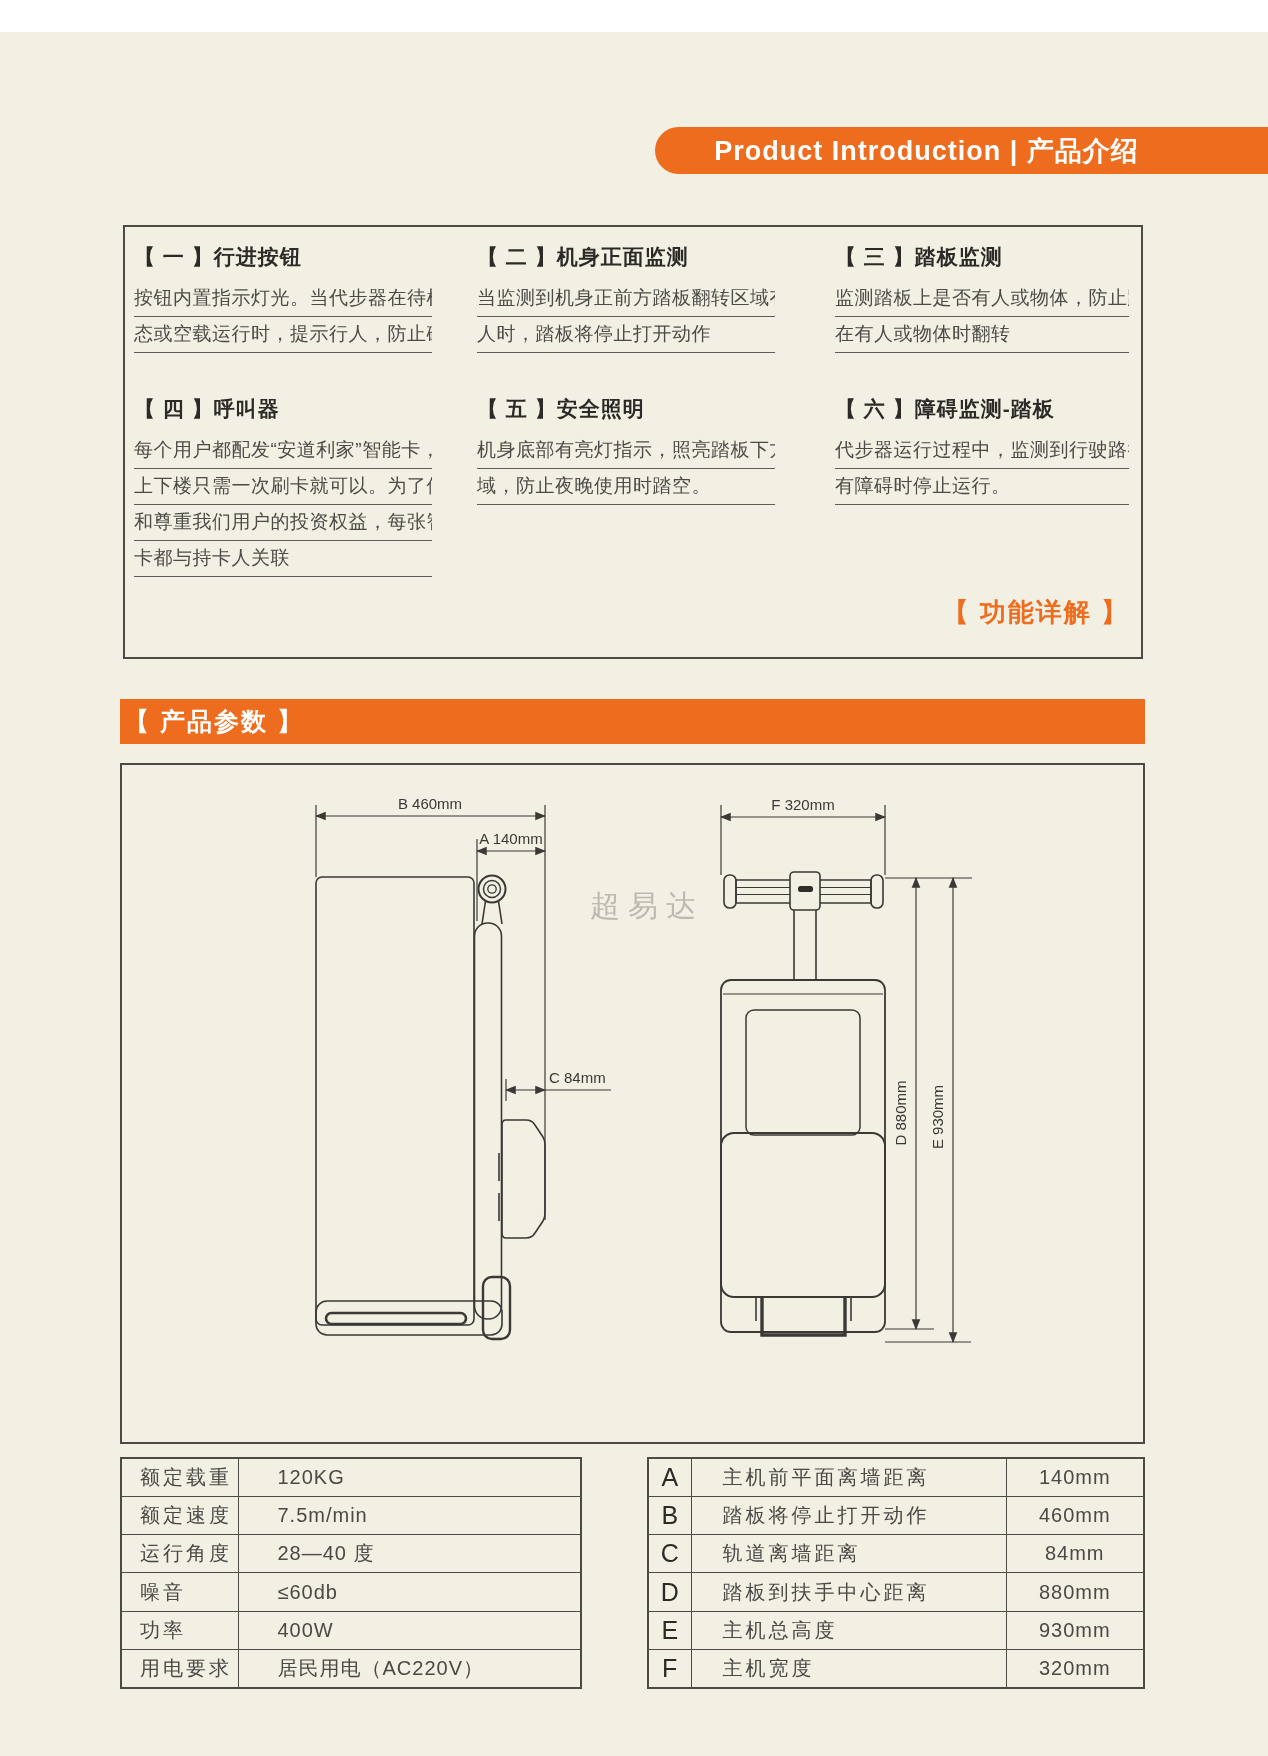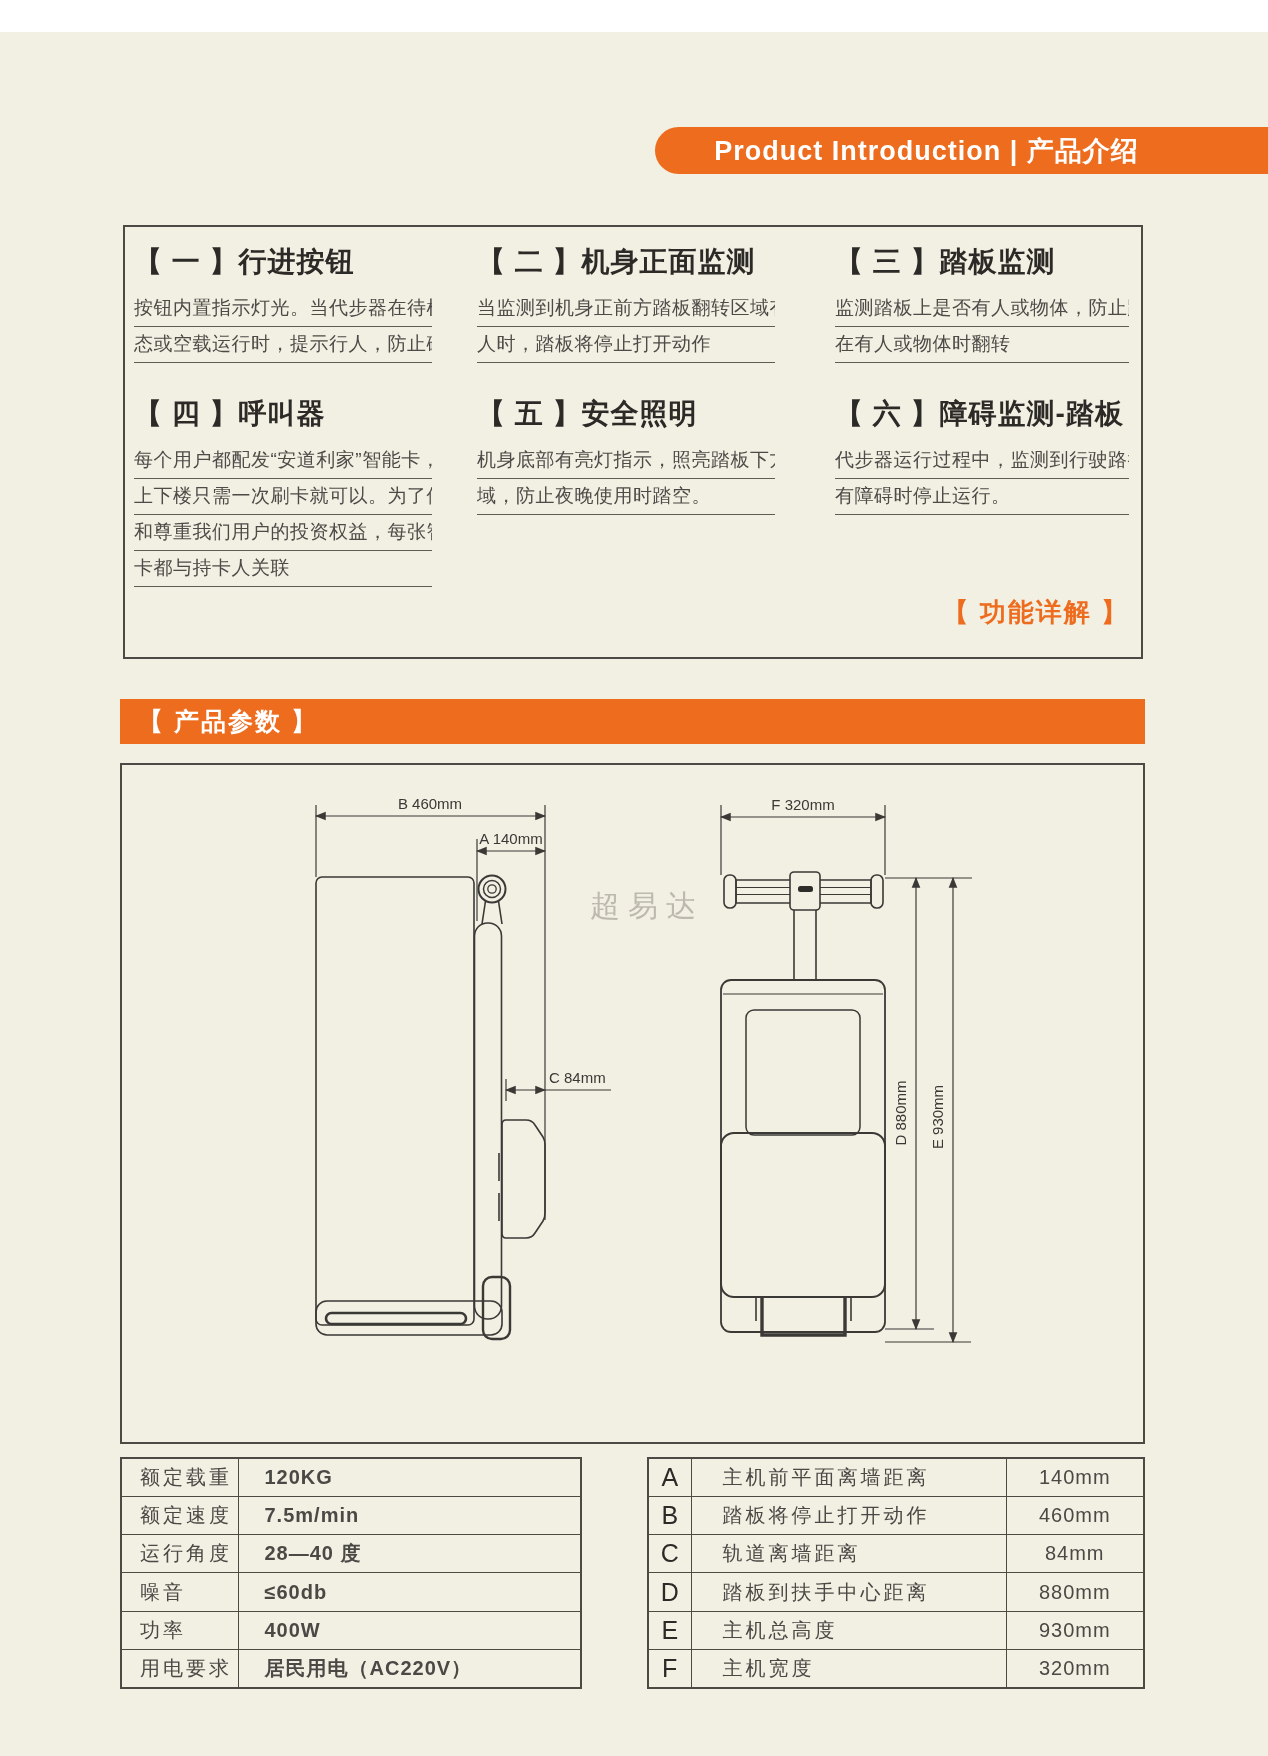--- a/index.html
+++ b/index.html
@@ -15,47 +15,47 @@
   
   .features-box{position:absolute;left:123px;top:193px;width:1020px;height:434px;
       border:2px solid #4b4a44;box-sizing:border-box;}
   .feature{position:absolute;}
   .f1{left:9px;top:16px;width:298px;}
   .f2{left:352px;top:16px;width:298px;}
   .f3{left:710px;top:16px;width:294px;}
   .f4{left:9px;top:168px;width:298px;}
   .f5{left:352px;top:168px;width:298px;}
   .f6{left:710px;top:168px;width:294px;}
-  .f-title{font-size:28px;font-weight:bold;color:#2b2a27;letter-spacing:1px;margin:0 0 10px 0;}
+  .f-title{font-size:21px;font-weight:bold;color:#2b2a27;letter-spacing:1px;margin:0 0 10px 0;}
   .f-line{height:35px;line-height:33px;font-size:19px;color:#4c4b47;letter-spacing:.5px;
       border-bottom:1px solid #5d5c55;white-space:nowrap;overflow:hidden;}
   .features-footer{position:absolute;right:12px;top:368px;color:#ed6c1e;
       font-size:26px;font-weight:bold;letter-spacing:2px;}
 
   
   .params-bar{position:absolute;left:120px;top:667px;width:1025px;height:45px;
       background:#ed6c1e;box-sizing:border-box;display:flex;align-items:center;}
-  .params-bar span{color:#fff;font-size:25px;font-weight:bold;letter-spacing:2px;padding-left:18px;}
+  .params-bar span{color:#fff;font-size:25px;font-weight:bold;letter-spacing:2px;padding-left:4px;}
 
   
   .diagram-box{position:absolute;left:120px;top:731px;width:1025px;height:681px;
       border:2px solid #4b4a44;box-sizing:border-box;}
   .diagram-box svg{position:absolute;left:0;top:0;}
   .diagram-caption{position:absolute;left:0;top:612px;width:100%;text-align:center;
       color:#ed6c1e;font-size:24px;font-weight:bold;letter-spacing:3px;}
   .dim-text{font-size:15px;fill:#3a3936;}
   .wm-text{font-size:30px;fill:#bdb9ae;letter-spacing:8px;}
 
   
   table{border-collapse:collapse;position:absolute;table-layout:fixed;background:transparent;}
   td{border:1px solid #4b4a44;height:38.3px;font-size:20px;color:#4a4945;
      box-sizing:border-box;white-space:nowrap;overflow:hidden;}
   .spec-table{left:120px;top:1425px;width:462px;border:2px solid #4b4a44;}
   .spec-table .st-label{width:117px;padding-left:18px;letter-spacing:3px;}
-  .spec-table .st-value{padding-left:26px;letter-spacing:1px;font-weight:bold;}
+  .spec-table .st-value{padding-left:39px;letter-spacing:1px;}
   .dim-table{left:647px;top:1425px;width:496px;border:2px solid #4b4a44;}
   .dim-table .dt-key{width:43px;text-align:center;font-size:25px;color:#2b2a27;}
   .dim-table .dt-label{width:315px;padding-left:31px;letter-spacing:3px;}
   .dim-table .dt-value{width:138px;text-align:center;letter-spacing:1px;}
 </style>
 </head>
 <body>
 
 <div class="page">
 

